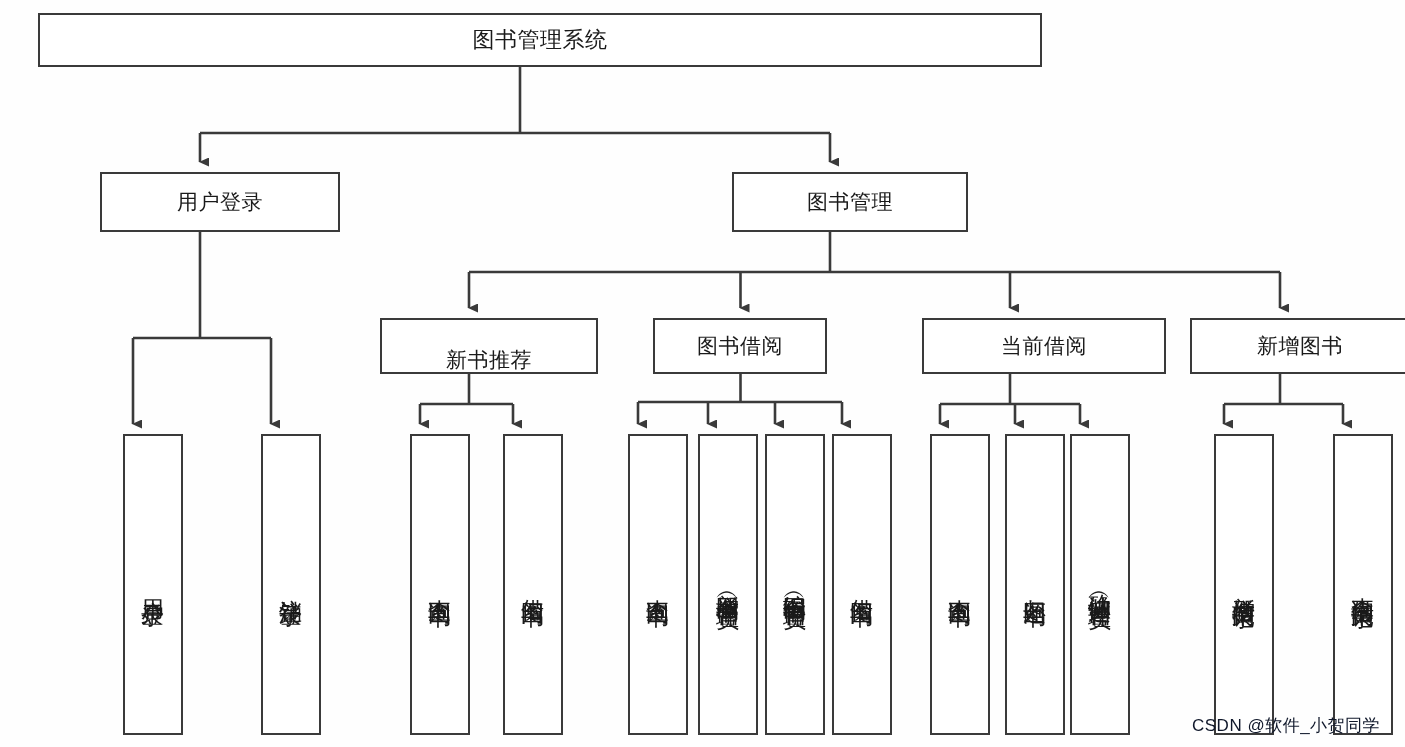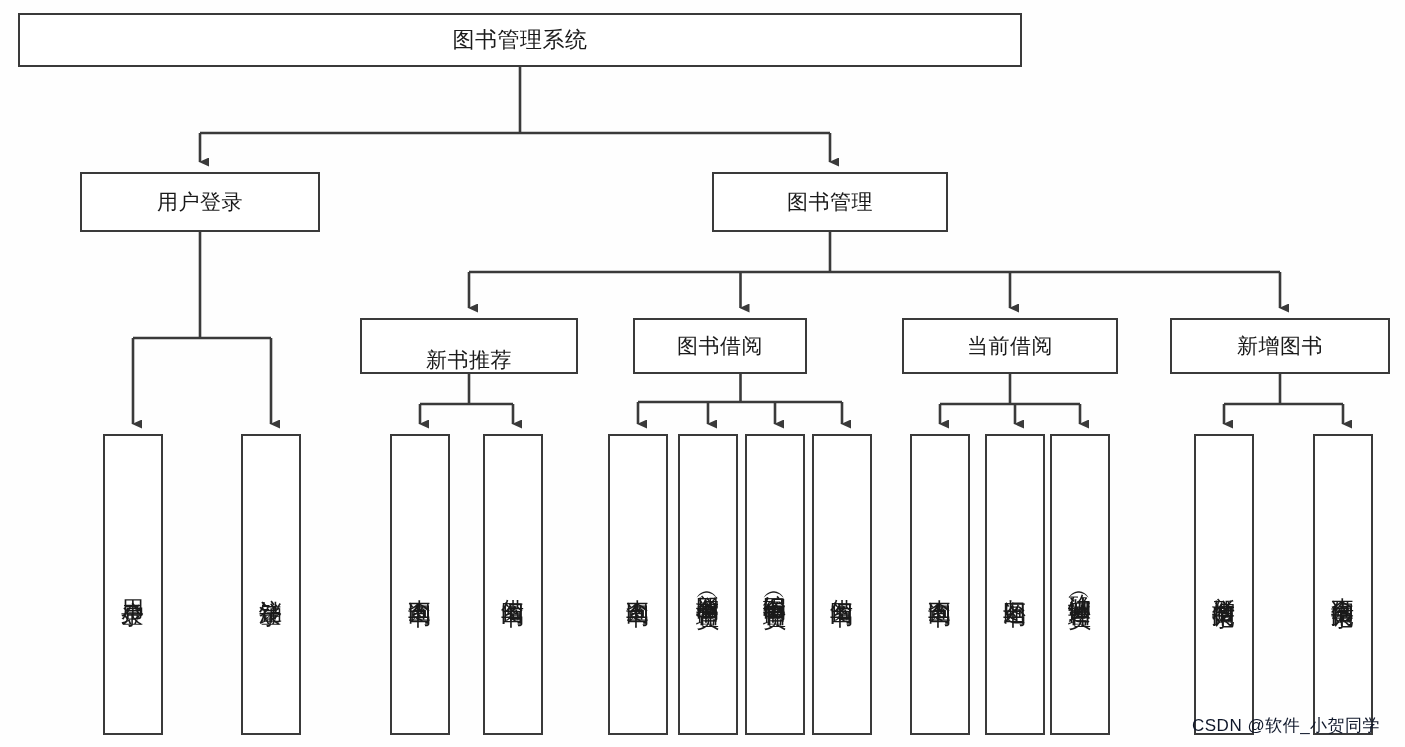--- a/index.html
+++ b/index.html
@@ -28,20 +28,21 @@
   }
   .node {
     position: absolute;
     box-sizing: border-box;
     background: #ffffff;
     border: 2px solid #3a3a3a;
     display: flex;
     align-items: center;
     justify-content: center;
     z-index: 2;
+    margin-left: 20px;
   }
   .node .node-label {
     color: #1a1a1a;
     text-align: center;
     line-height: 1.12;
     letter-spacing: 0.5px;
     white-space: pre;
   }
   
   .node.horiz .node-label {
@@ -131,21 +132,21 @@
       </div>
       <div class="node horiz" style="left: 712px; top: 172px; width: 236px; height: 60px;">
         <span class="node-label">图书管理</span>
       </div>
       <div class="node horiz" style="left: 360px; top: 318px; width: 218px; height: 56px; align-items: flex-end;">
         <span class="node-label">新书推荐</span>
       </div>
       <div class="node horiz" style="left: 633px; top: 318px; width: 174px; height: 56px;">
         <span class="node-label">图书借阅</span>
       </div>
-      <div class="node horiz" style="left: 902px; top: 318px; width: 216px; height: 56px;">
+      <div class="node horiz" style="left: 902px; top: 318px; width: 244px; height: 56px;">
         <span class="node-label">当前借阅</span>
       </div>
       <div class="node horiz" style="left: 1170px; top: 318px; width: 220px; height: 56px;">
         <span class="node-label">新增图书</span>
       </div>
       <div class="node vert" style="left: 103px; top: 434px; width: 60px; height: 301px;">
         <span class="node-label">用户登录</span>
       </div>
       <div class="node vert" style="left: 241px; top: 434px; width: 60px; height: 301px;">
         <span class="node-label">注销登录</span>

